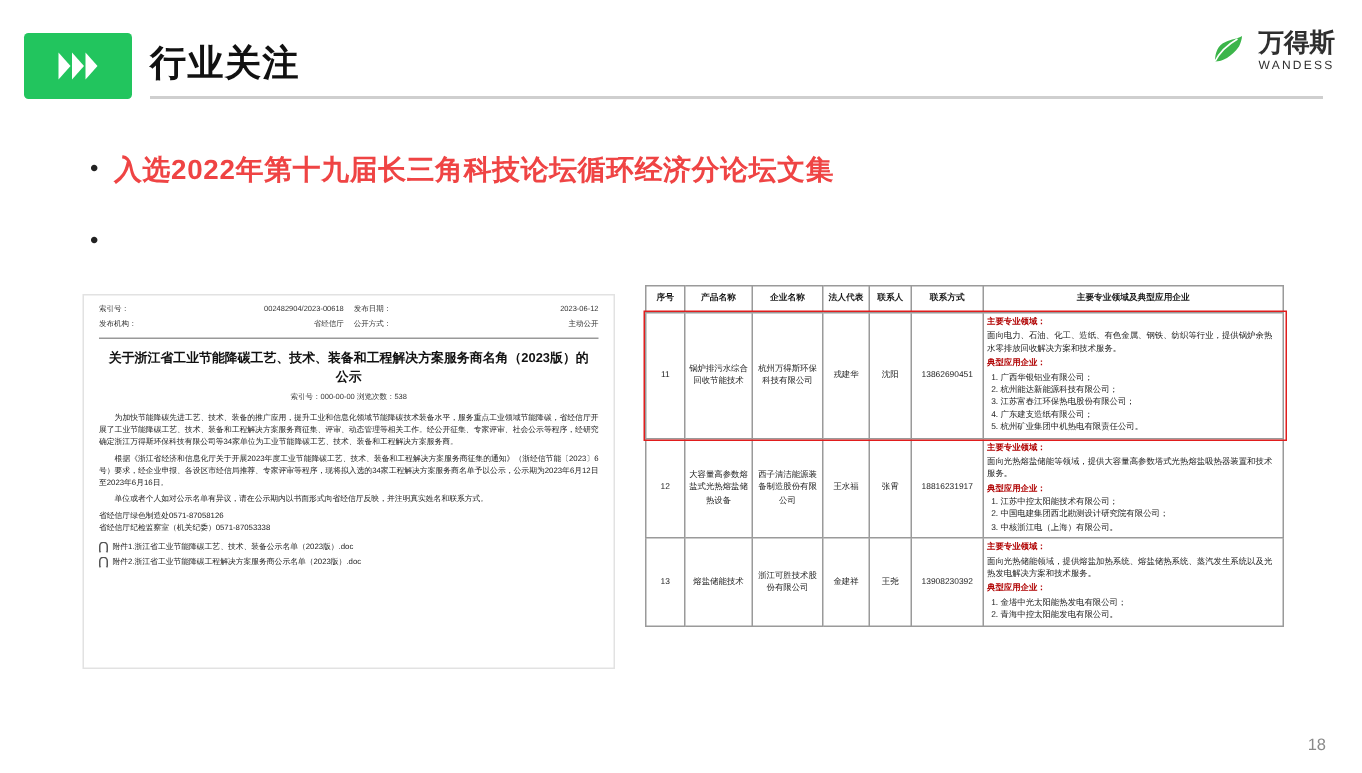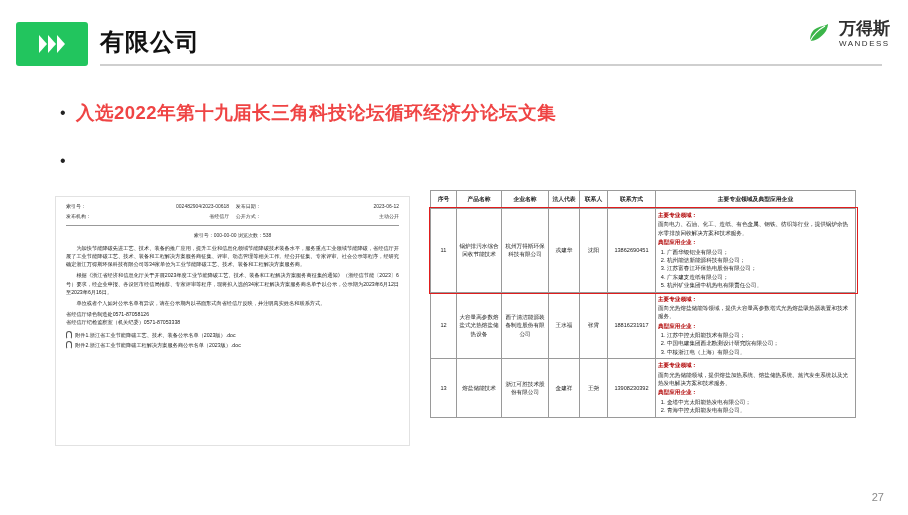--- a/index.html
+++ b/index.html
@@ -230,21 +230,21 @@
 </style>
 </head>
 <body>
 
 <div class="header">
   <div class="chev-box">
     <span class="chev"></span>
     <span class="chev"></span>
     <span class="chev"></span>
   </div>
-  <div class="header-title">有限公司</div>
+  <div class="header-title">行业关注</div>
   <div class="header-rule"></div>
 
   <div class="logo">
     <span class="logo-mark">
       <svg width="26" height="26" viewBox="0 0 26 26" aria-hidden="true">
         <path d="M3 21 C8 21 14 18 19 11 C20 9 21 6 21 4 C18 6 14 6 10 8 C5 10 3 15 3 21 Z" fill="#3cb54a"></path>
         <path d="M3 21 C6 15 11 10 18 6" stroke="#ffffff" stroke-width="1.1" fill="none"></path>
       </svg>
     </span>
     <span style="display:flex;flex-direction:column;align-items:flex-start;">
@@ -283,20 +283,21 @@
       </div>
       <div class="doc-meta-row" style="margin-top:2px;">
         <span>公开方式：</span>
         <span>主动公开</span>
       </div>
     </div>
   </div>
 
   <div class="doc-rule"></div>
 
+  <div class="doc-title">关于浙江省工业节能降碳工艺、技术、装备和工程解决方案服务商名角（2023版）的公示</div>
   <div class="doc-code">索引号：000-00-00        浏览次数：538</div>
 
   <p class="doc-para">为加快节能降碳先进工艺、技术、装备的推广应用，提升工业和信息化领域节能降碳技术装备水平，服务重点工业领域节能降碳，省经信厅开展了工业节能降碳工艺、技术、装备和工程解决方案服务商征集、评审、动态管理等相关工作。经公开征集、专家评审、社会公示等程序，经研究确定浙江万得斯环保科技有限公司等34家单位为工业节能降碳工艺、技术、装备和工程解决方案服务商。</p>
   <p class="doc-para">根据《浙江省经济和信息化厅关于开展2023年度工业节能降碳工艺、技术、装备和工程解决方案服务商征集的通知》（浙经信节能〔2023〕6号）要求，经企业申报、各设区市经信局推荐、专家评审等程序，现将拟入选的34家工程解决方案服务商名单予以公示，公示期为2023年6月12日至2023年6月16日。</p>
   <p class="doc-para">单位或者个人如对公示名单有异议，请在公示期内以书面形式向省经信厅反映，并注明真实姓名和联系方式。</p>
   <p class="doc-line">省经信厅绿色制造处0571-87058126</p>
   <p class="doc-line">省经信厅纪检监察室（机关纪委）0571-87053338</p>
 
   <div class="doc-attach">
     <p>
@@ -386,13 +387,13 @@
             <li>金塔中光太阳能热发电有限公司；</li>
             <li>青海中控太阳能发电有限公司。</li>
           </ol>
         </td>
       </tr>
     </tbody>
   </table>
   <div class="hl-box" id="hlbox" style="left: -1.5px; top: 16.5px; width: 429px; height: 87.5156px;"></div>
 </div>
 
-<div class="page-num">27</div>
+<div class="page-num">18</div>
 
 </body></html>

